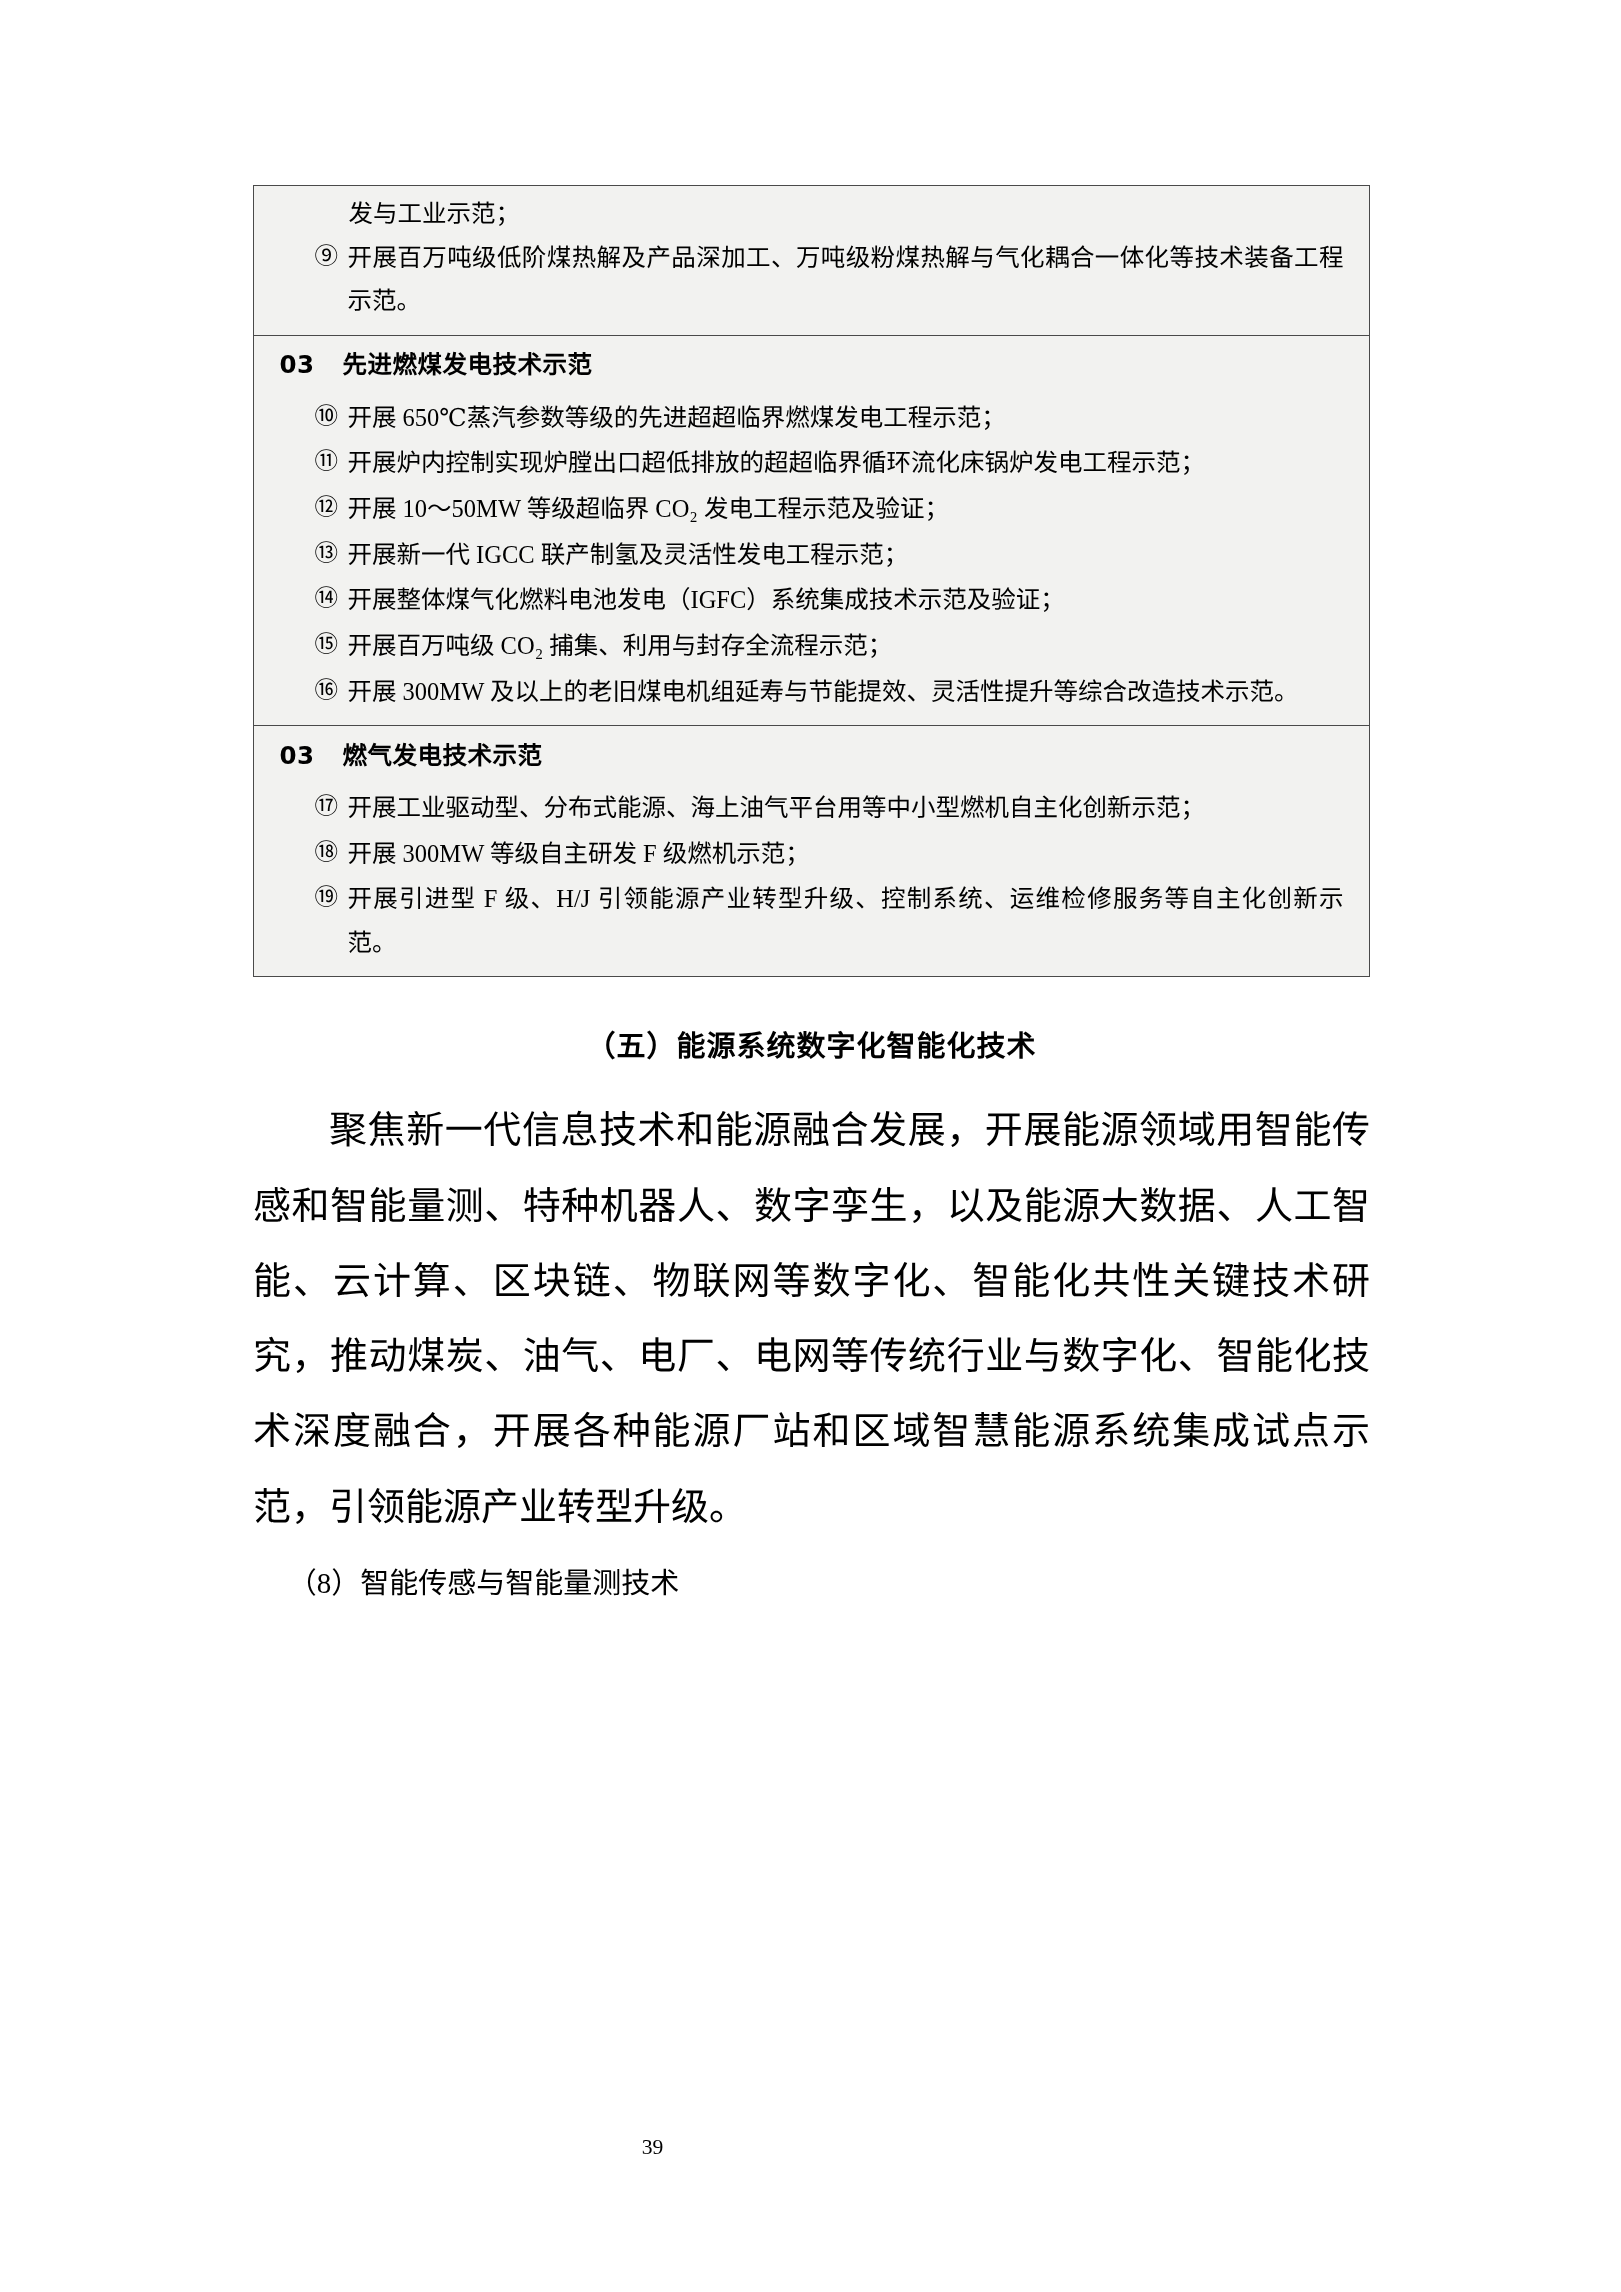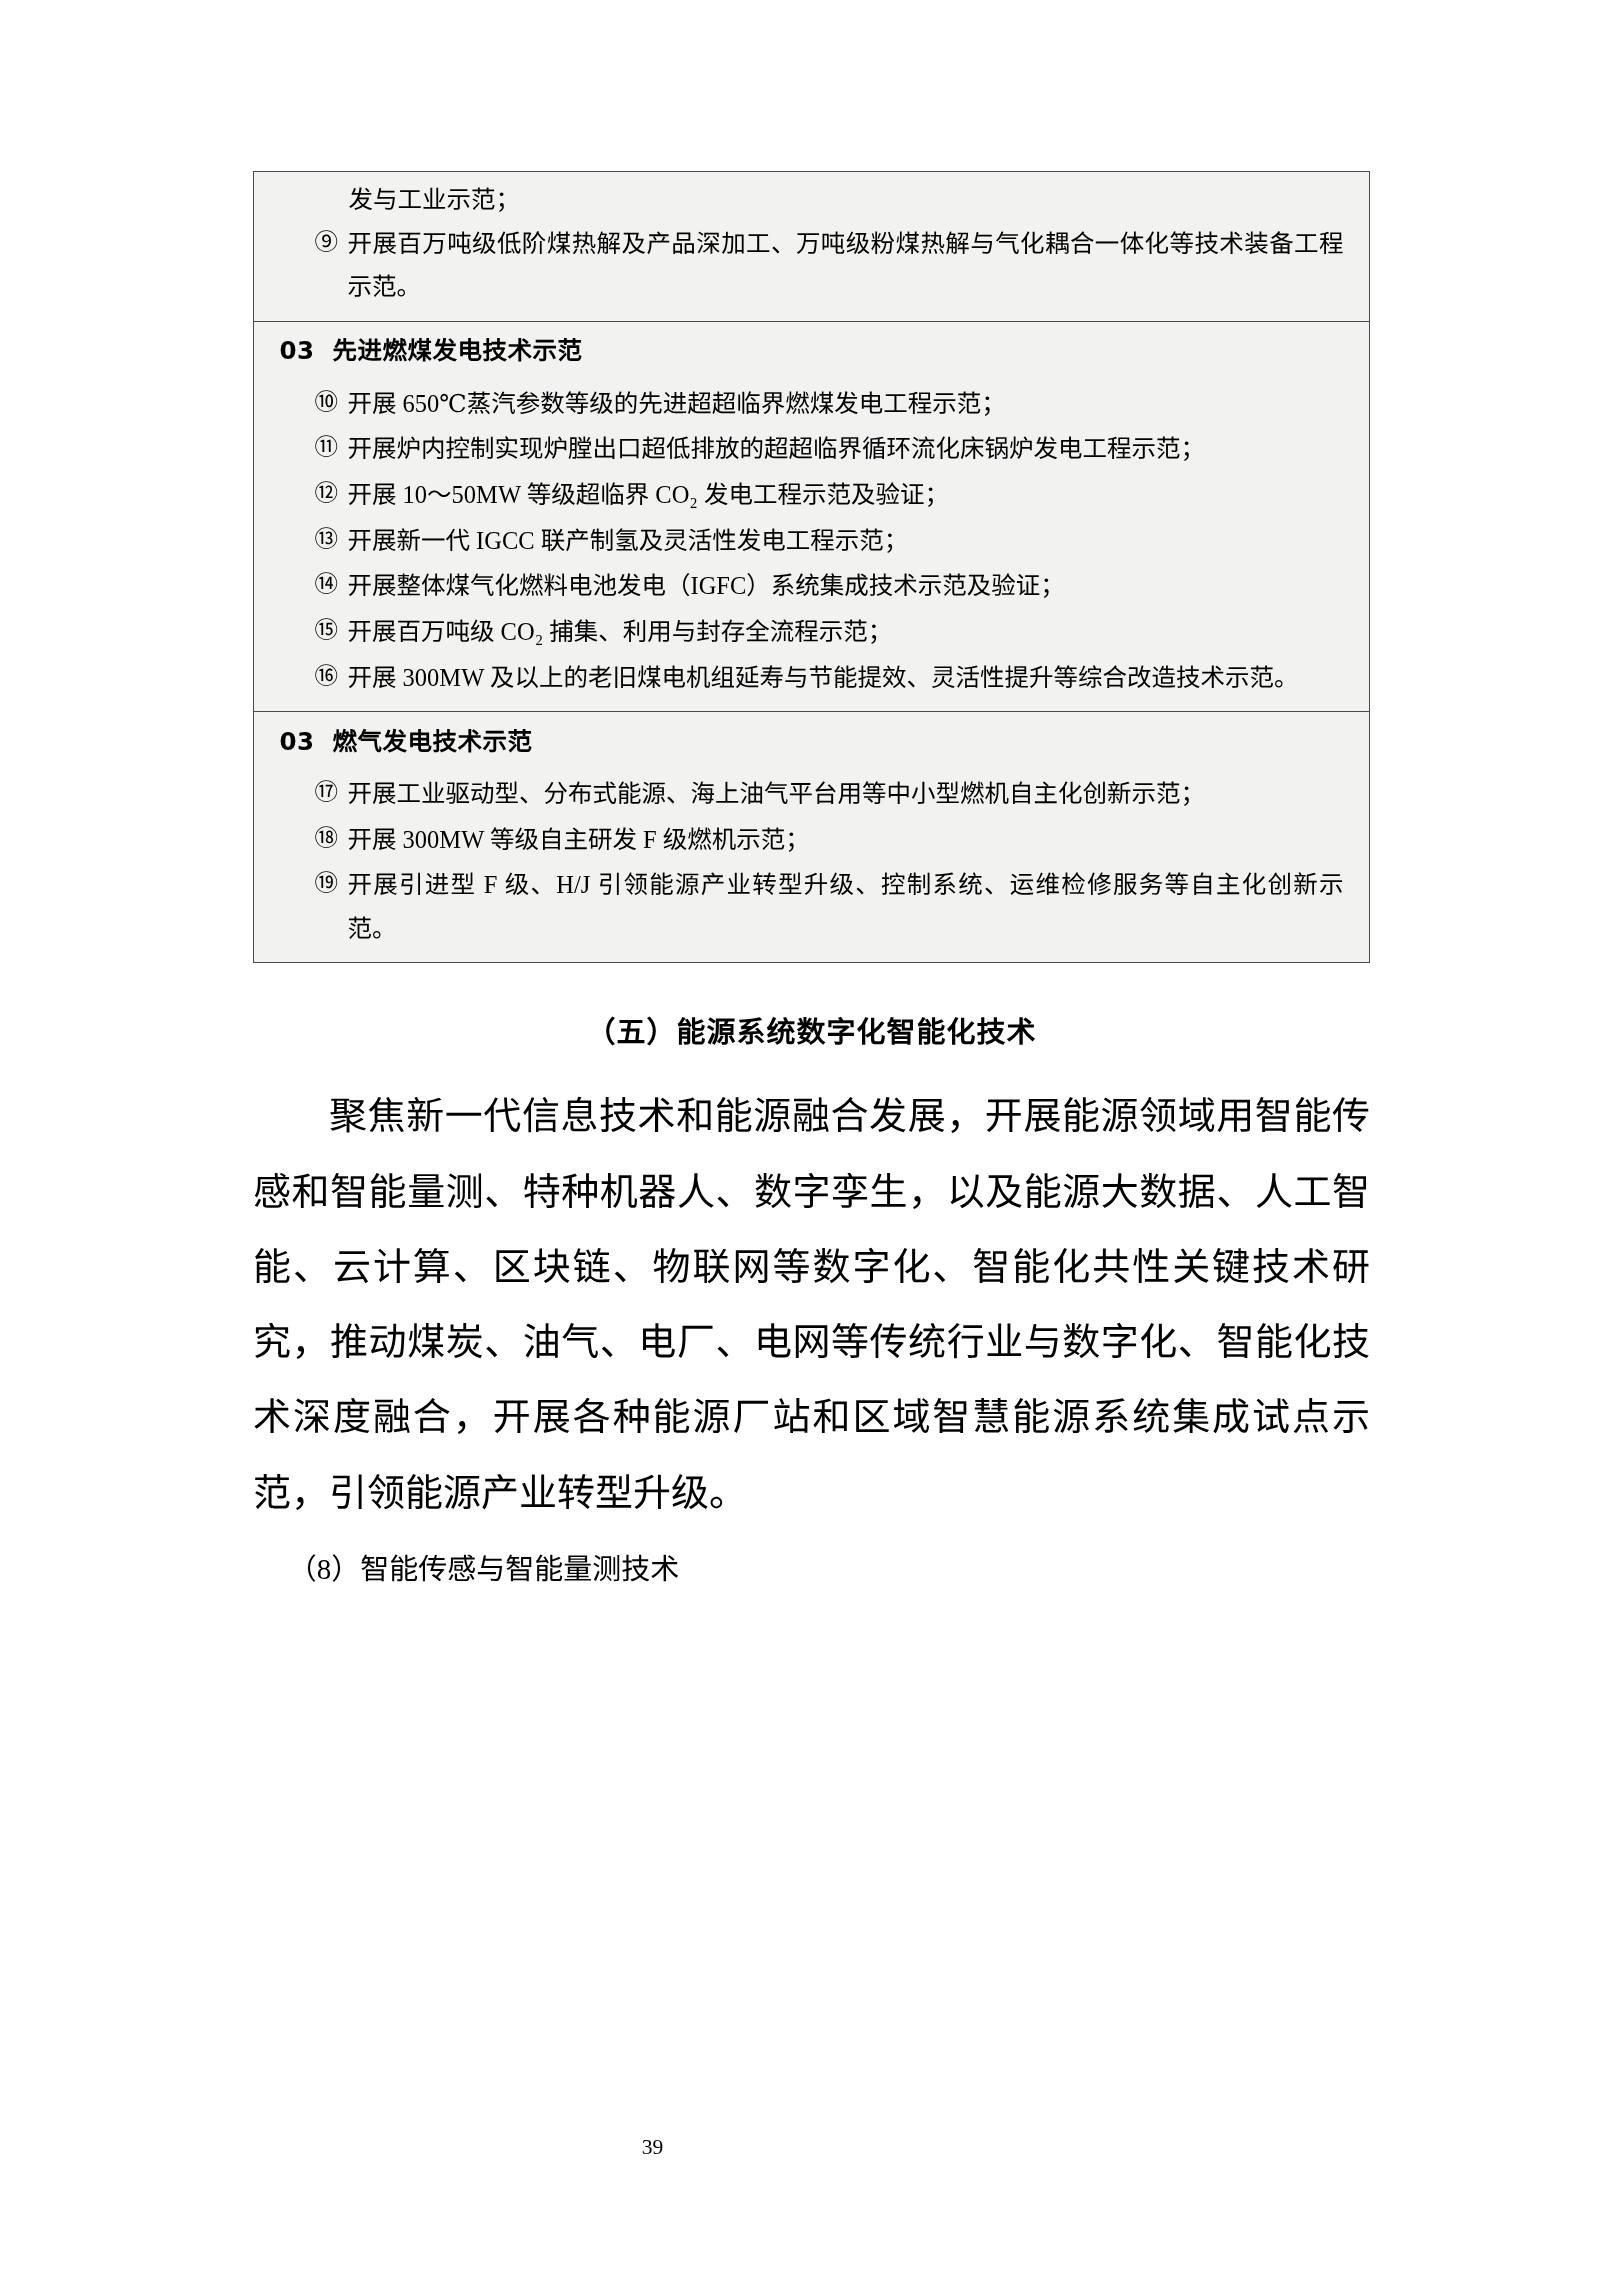--- a/index.html
+++ b/index.html
@@ -19,21 +19,21 @@
     position: absolute;
     left: 0; top: 0;
     width: 1621px;
     height: 2293px;
     box-sizing: border-box;
     padding: 0;
   }
   .content {
     position: absolute;
     left: 253px;
-    top: 171px;
+    top: 185px;
     width: 1117px;
   }
 
   
   .tbl {
     width: 1117px;
     border: 1.5px solid #4a4a4a;
     border-collapse: collapse;
     background: #f2f2f0;
   }
@@ -49,21 +49,21 @@
   }
   .sect-title {
     font-family: "DejaVu Sans", "Liberation Sans", sans-serif;
     font-weight: bold;
     font-size: 24.5px;
     letter-spacing: 0.5px;
     padding: 11.8px 25.5px 5.9px 25.5px;
     line-height: 1.5;
   }
   .sect-title .num {
-    margin-right: 18px;
+    margin-right: 28px;
   }
   .item {
     display: flex;
     font-size: 24.5px;
     line-height: 1.78;
     margin: 0 0 2px 0;
     padding-left: 35px;
   }
   .item .marker {
     width: 33px;

